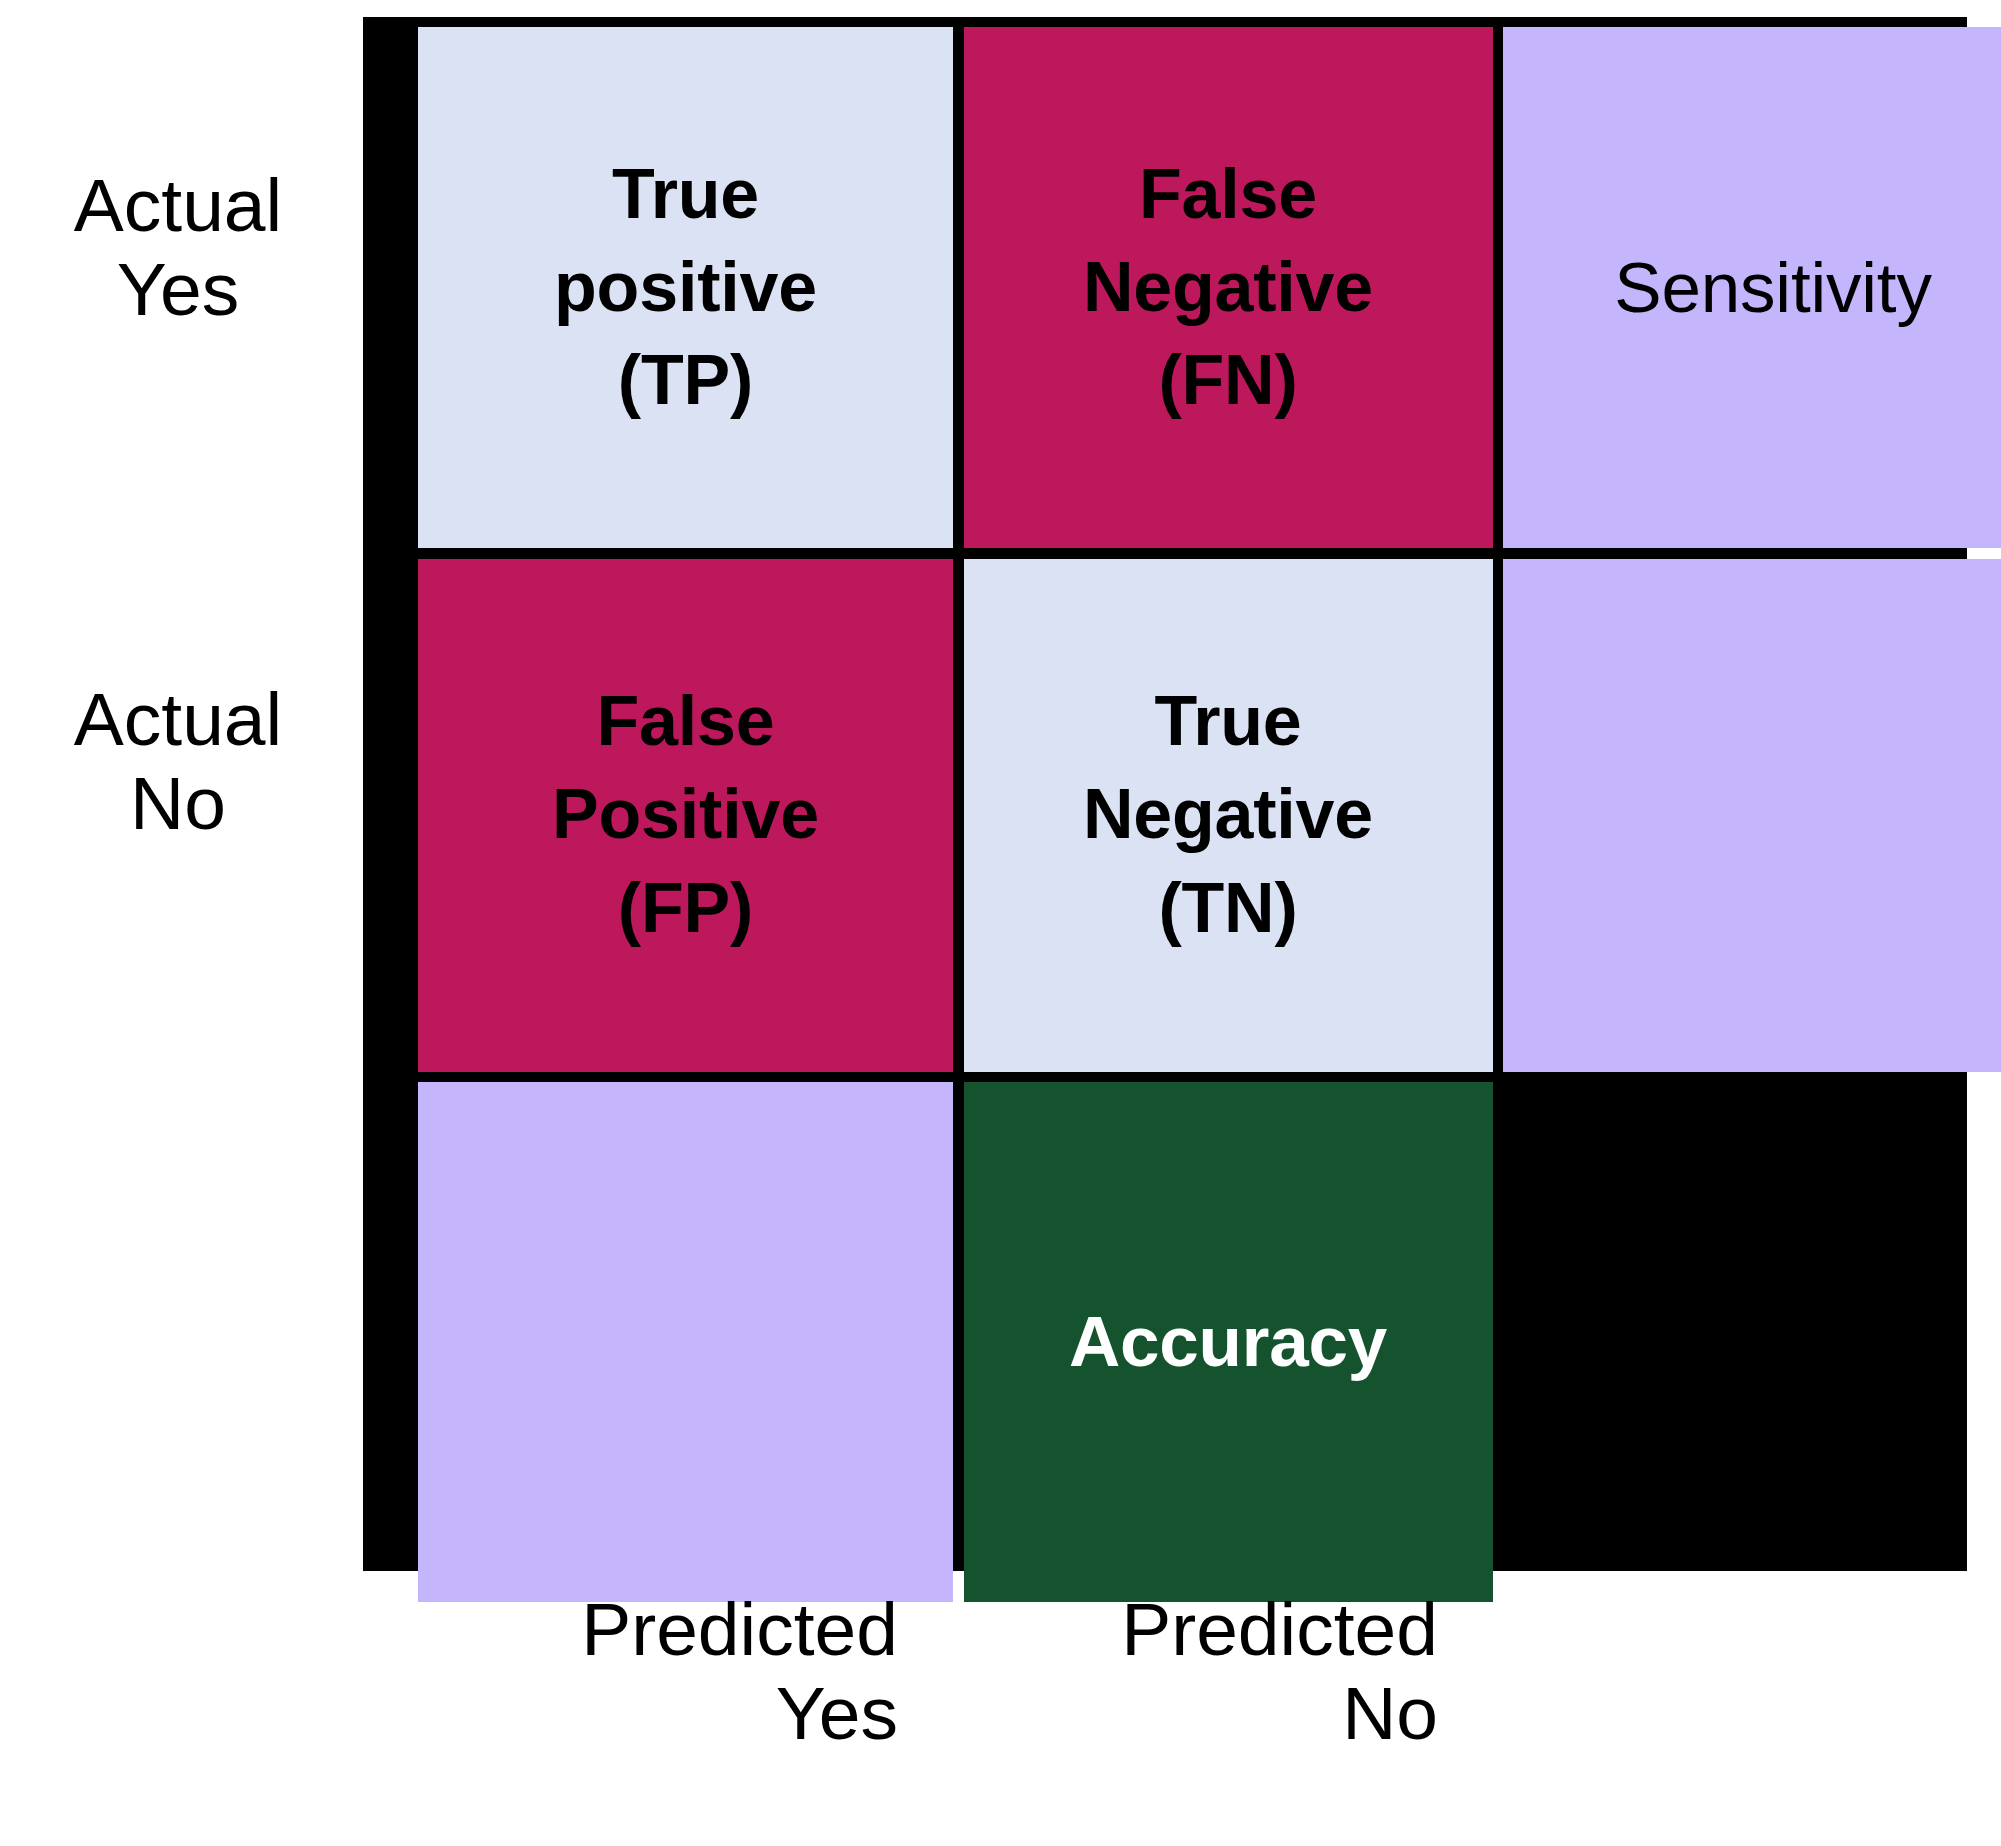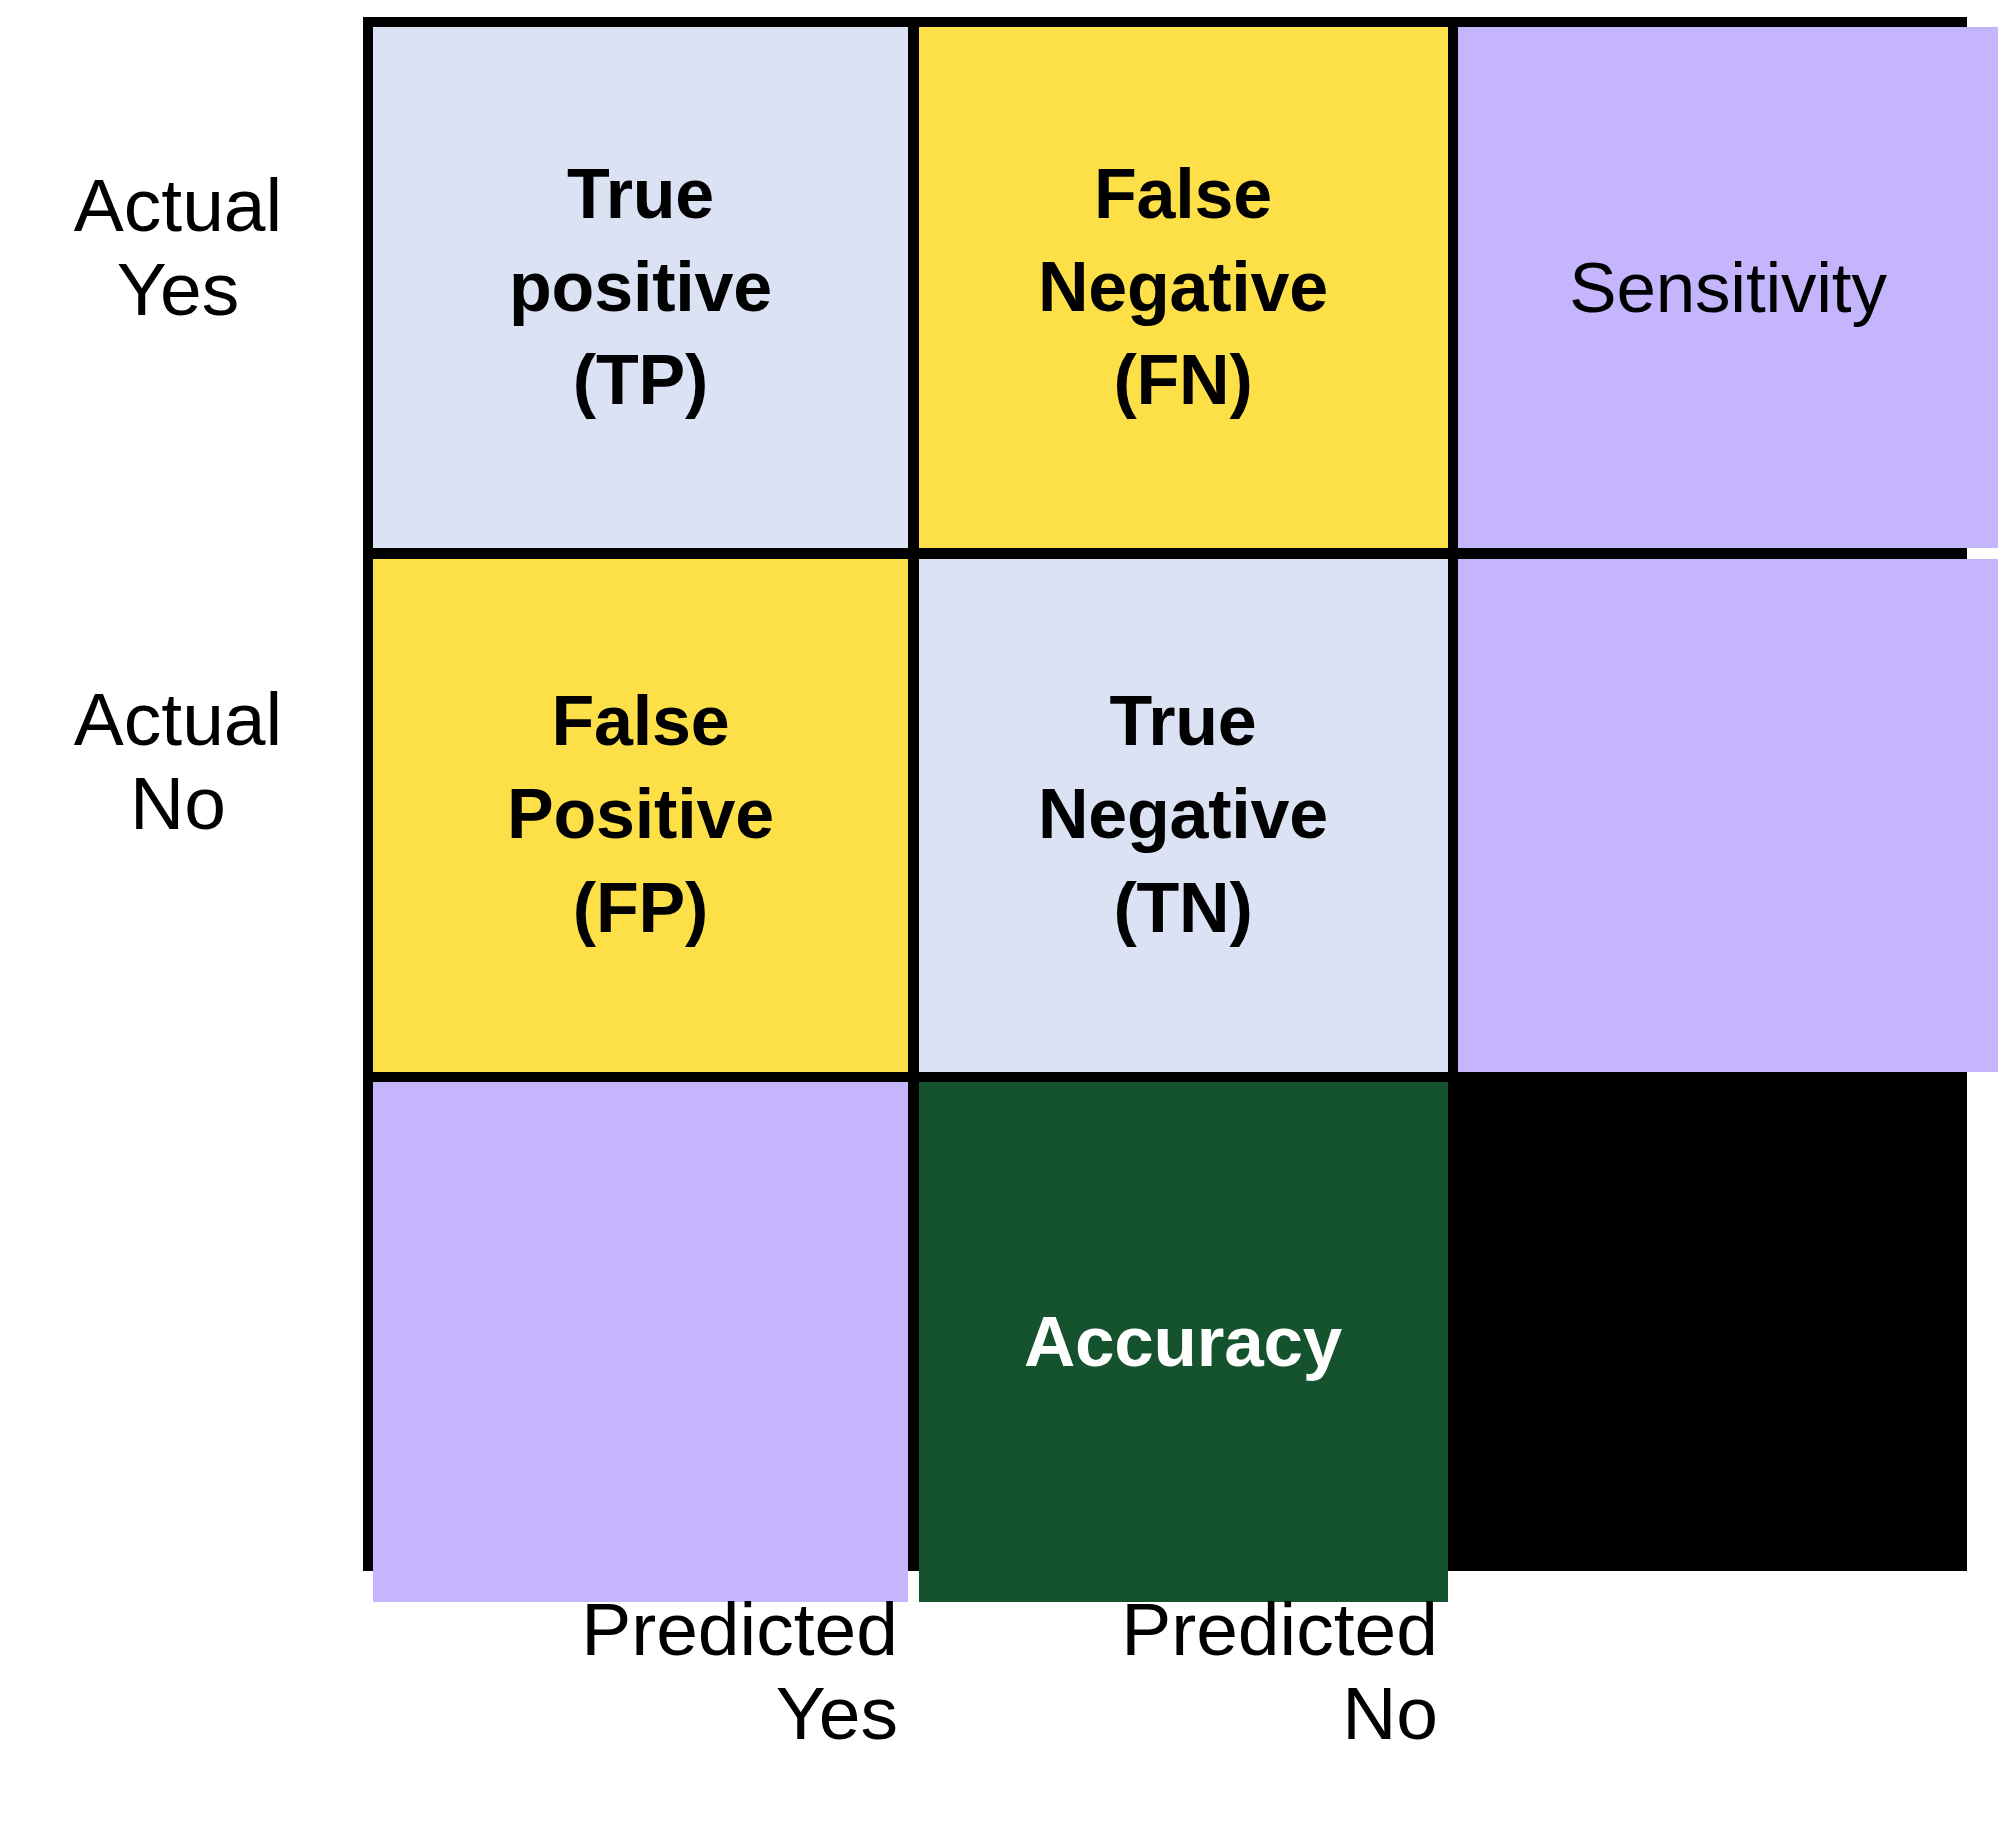--- a/index.html
+++ b/index.html
@@ -43,34 +43,35 @@
     top: 17px;
     width: 1604px;
     height: 1554px;
     display: grid;
     grid-template-columns: 535px 529px 540px;
     grid-template-rows: 521px 513px 520px;
     background: #000000;
     gap: 10.5px;
     border: 10.5px solid #000000;
     box-sizing: border-box;
+    padding-left: 45px;
   }
 
   .cell {
     display: flex;
     align-items: center;
     justify-content: center;
     text-align: center;
     white-space: pre-line;
     box-sizing: border-box;
     overflow: hidden;
   }
 
   .cell.blue  { background: #dae2f3; }
-  .cell.white { background: #fde047; }
+  .cell.white { background: #be185d; }
   .cell.gray  { background: #c4b5fd; justify-content: center; }
   .cell.black { background: #14532d; }
 
   .cell .txt {
     font-size: 71px;
     line-height: 1.34;
     letter-spacing: -0.2px;
   }
 
   

